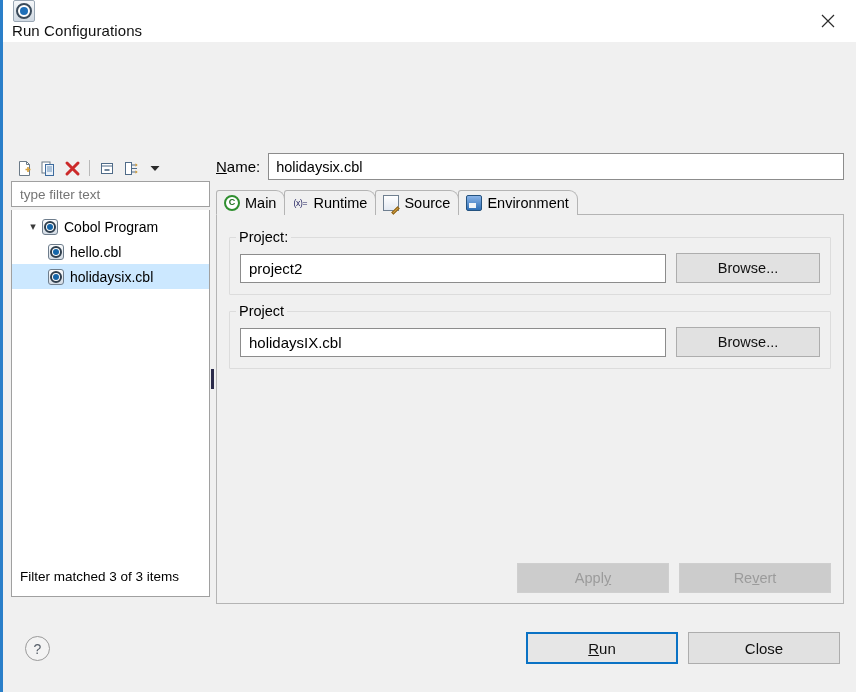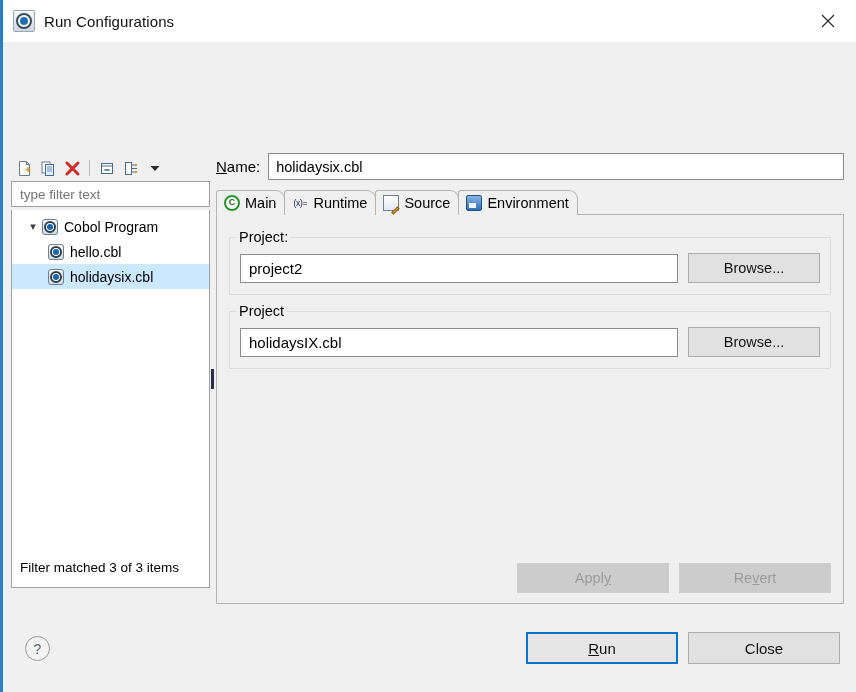--- a/index.html
+++ b/index.html
@@ -24,21 +24,21 @@
     border-left: 3px solid #2a7fc9;
     background: #f0f0f0;
   }
   
   .titlebar {
     position: absolute;
     left: 0; top: 0; right: 0;
     height: 42px;
     background: #ffffff;
     display: flex;
-    align-items: center;
+    flex-direction: column;
   }
   .title-icon {
     width: 22px; height: 22px;
     margin-left: 10px;
     position: relative;
     border: 1px solid #9aa7b4;
     background: linear-gradient(#f6f8fa, #cfd8e2);
     box-sizing: border-box;
     border-radius: 2px;
   }
@@ -227,21 +227,21 @@
     content: "";
     position: absolute;
     left: 4px; top: 4px;
     width: 6px; height: 6px;
     border-radius: 50%;
     background: #1565a8;
   }
   .filter-status {
     position: absolute;
     left: 0;
-    bottom: 16px;
+    bottom: 7px;
     width: 199px;
     height: 40px;
     background: #ffffff;
     border: 1px solid #a0a0a0;
     border-top: 0;
     box-sizing: border-box;
     display: flex;
     align-items: center;
     padding-left: 8px;
     font-size: 13.5px;
@@ -451,21 +451,21 @@
     font-size: 14.5px;
     background: #e1e1e1;
     border: 1px solid #adadad;
     box-sizing: border-box;
     color: #101010;
     cursor: pointer;
     display: flex;
     align-items: center;
     justify-content: center;
   }
-  .btn.browse { width: 132px; height: 30px; }
+  .btn.browse { width: 144px; height: 30px; }
   .btn.disabled {
     color: #9b9b9b;
     background: #cccccc;
     border-color: #cfcfcf;
     cursor: default;
   }
   .pane-buttons {
     position: absolute;
     right: 12px;
     bottom: 10px;

